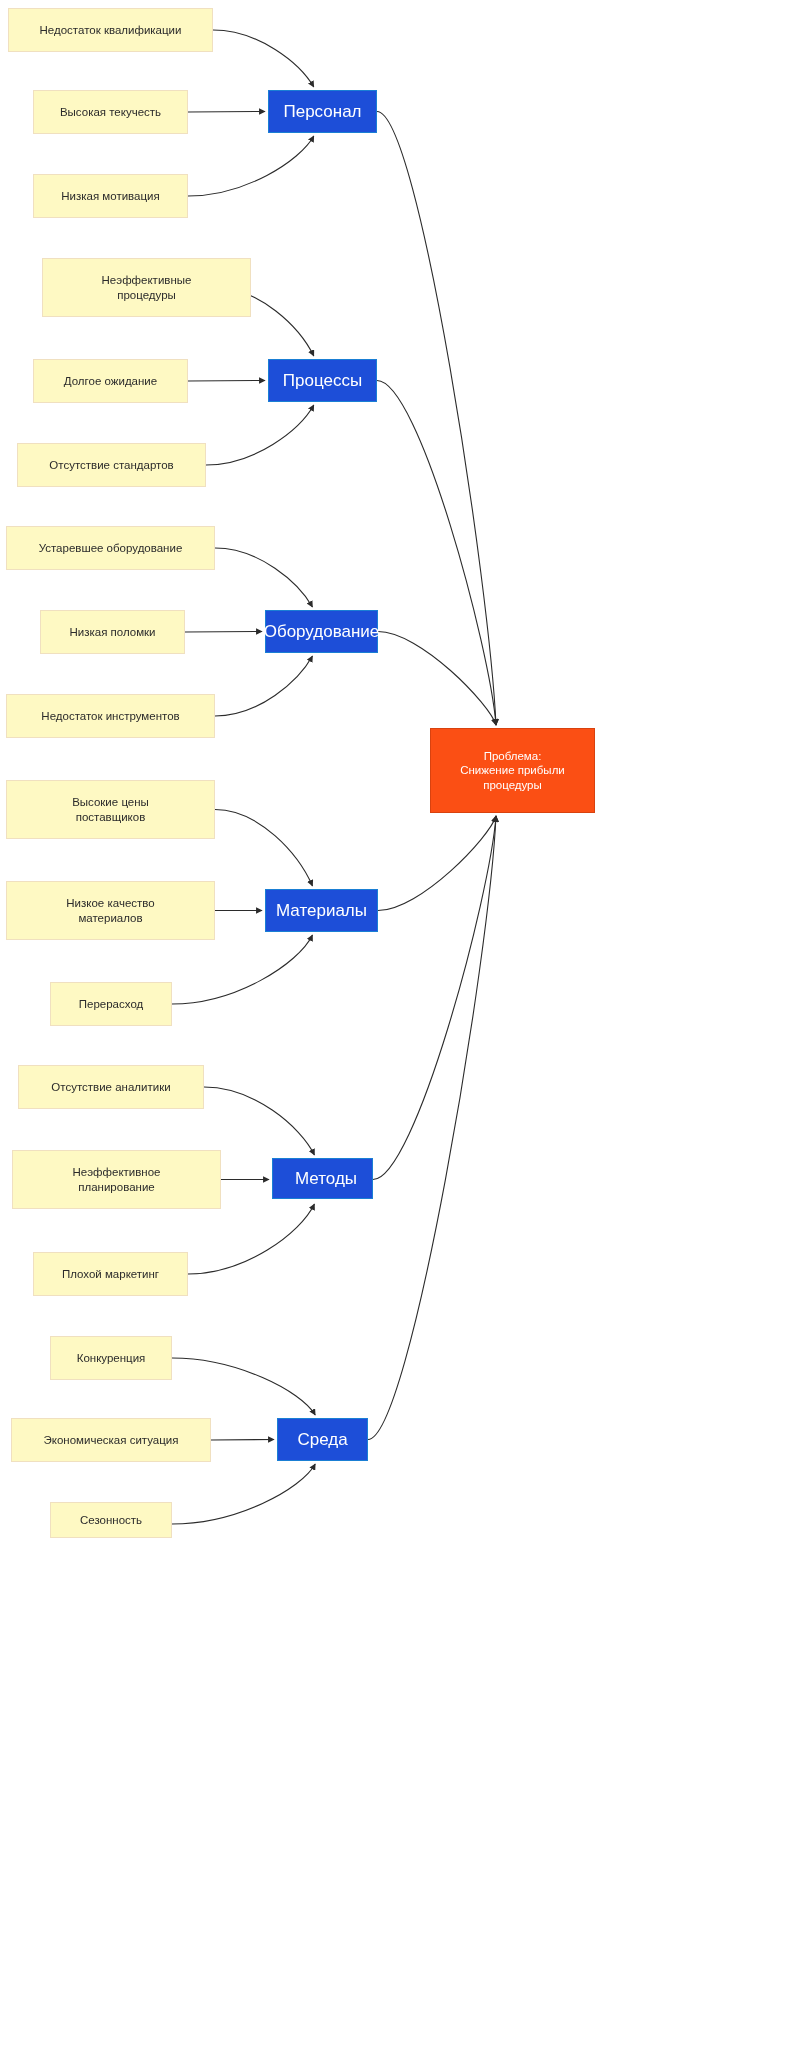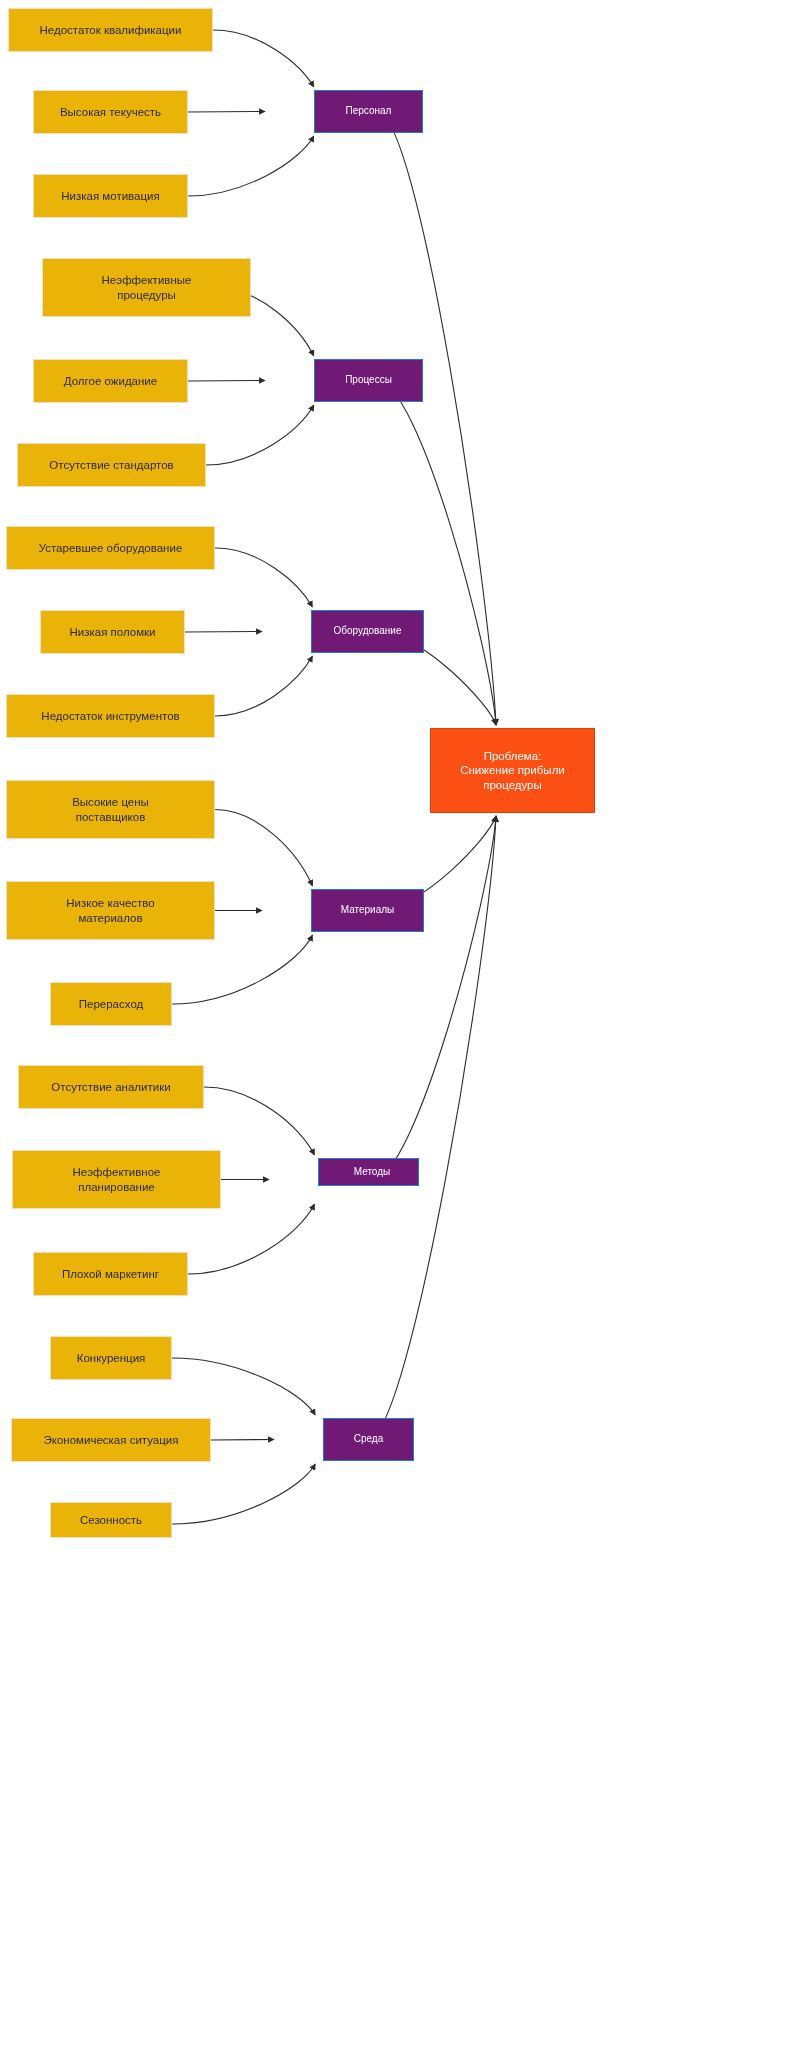--- a/index.html
+++ b/index.html
@@ -9,26 +9,26 @@
     font-family:"Liberation Sans","DejaVu Sans",sans-serif;
   }
   #canvas{position:absolute;inset:0;width:795px;height:2048px;}
   #edges{position:absolute;left:0;top:0;width:795px;height:2048px;overflow:visible;}
   .node{
     position:absolute;box-sizing:border-box;
     display:flex;align-items:center;justify-content:center;
     text-align:center;line-height:1.25;
   }
   .cause{
-    background:#eab308;border:1px solid #f0e0c0;
+    background:#fef9c3;border:1px solid #f0e0c0;
     color:#2b2b2b;font-size:11.5px;
   }
   .category{
-    background:#701a75;border:1.5px solid #1a7fd4;
-    color:#ffffff;font-size:10px;margin-left:46px;
+    background:#1d4ed8;border:1.5px solid #1a7fd4;
+    color:#ffffff;font-size:17px;
   }
   .problem{
     background:#fb4f14;border:1.5px solid #d8420f;
     color:#ffffff;font-size:11.5px;
   }
   .node span{display:block;padding:0 6px;white-space:pre-line;}
 </style>
 </head>
 <body>
 
@@ -116,21 +116,21 @@
         <span>Высокие цены
 поставщиков</span>
       </div>
       <div class="node cause" style="left: 6px; top: 881px; width: 209px; height: 59px;">
         <span>Низкое качество
 материалов</span>
       </div>
       <div class="node cause" style="left: 50px; top: 982px; width: 122px; height: 44px;">
         <span>Перерасход</span>
       </div>
-      <div class="node category" style="left: 272px; top: 1158px; width: 101px; height: 28px; padding-left: 7px;">
+      <div class="node category" style="left: 272px; top: 1158px; width: 101px; height: 41px; padding-left: 7px;">
         <span>Методы</span>
       </div>
       <div class="node cause" style="left: 18px; top: 1065px; width: 186px; height: 44px;">
         <span>Отсутствие аналитики</span>
       </div>
       <div class="node cause" style="left: 12px; top: 1150px; width: 209px; height: 59px;">
         <span>Неэффективное
 планирование</span>
       </div>
       <div class="node cause" style="left: 33px; top: 1252px; width: 155px; height: 44px;">

